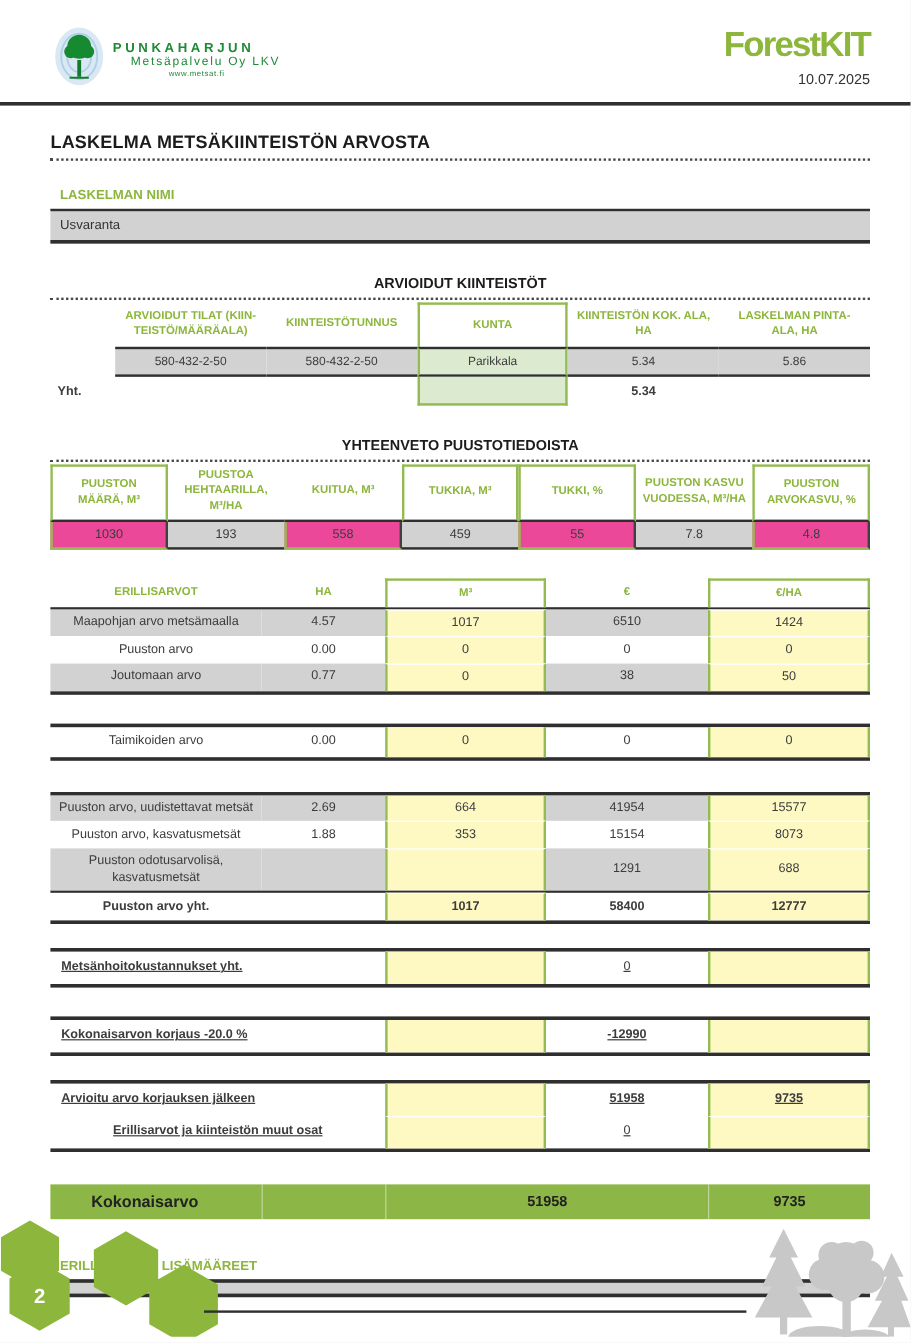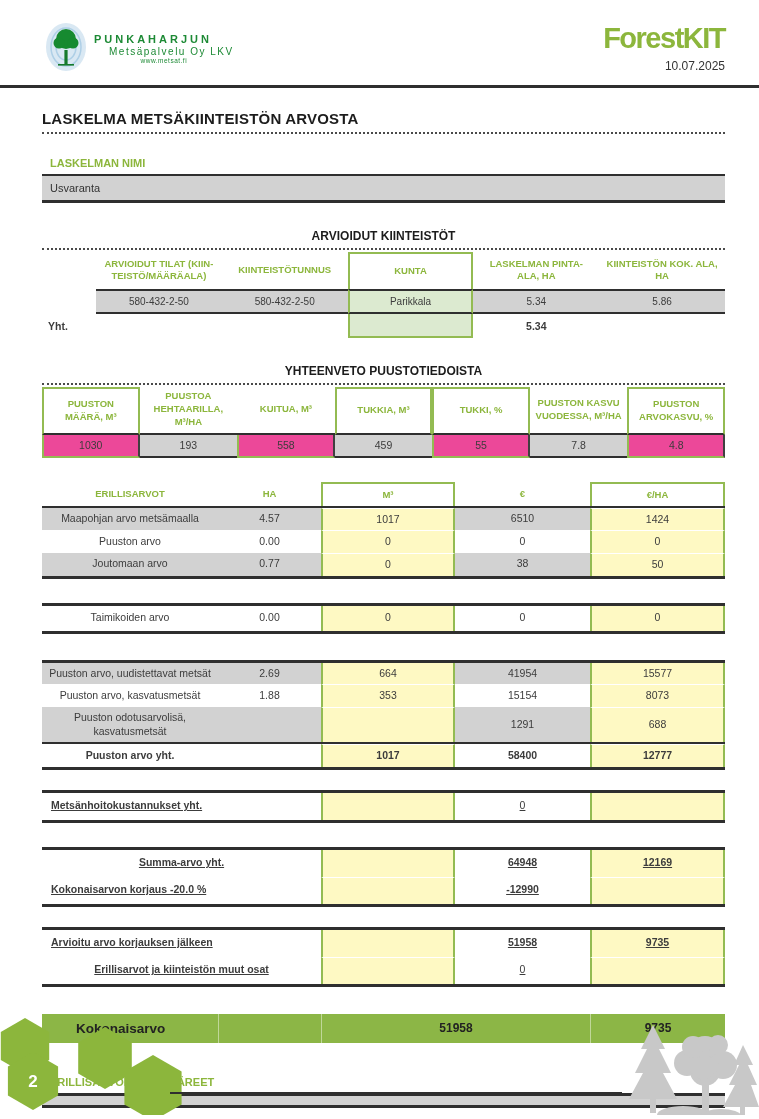--- a/index.html
+++ b/index.html
@@ -147,22 +147,22 @@
       <div class="name-value">Usvaranta</div>
     </div>
 
     <div class="props">
       <div class="sec-title">ARVIOIDUT KIINTEISTÖT</div>
       <div class="prop-grid">
         <div class="gutter"></div>
         <div class="ph">ARVIOIDUT TILAT (KIIN­TEISTÖ/MÄÄRÄALA)</div>
         <div class="ph">KIINTEISTÖTUNNUS</div>
         <div class="ph kunta">KUNTA</div>
+        <div class="ph">KIINTEISTÖN KOK. ALA, HA</div>
         <div class="ph">LASKELMAN PINTA-ALA, HA</div>
-        <div class="ph">KIINTEISTÖN KOK. ALA, HA</div>
 
         <div class="gutter"></div>
         <div class="pd">580-432-2-50</div>
         <div class="pd">580-432-2-50</div>
         <div class="pd kunta">Parikkala</div>
         <div class="pd">5.34</div>
         <div class="pd">5.86</div>
 
         <div class="yht">Yht.</div>
         <div class="pt"></div>
@@ -269,26 +269,20 @@
     <div class="vblock topline mt20">
       <div class="vrow r27">
         <div class="vc lab span2 left bold">Metsänhoitokustannukset yht.</div>
         <div class="vc gc"></div>
         <div class="vc">0</div>
         <div class="vc gc"></div>
       </div>
     </div>
 
     <div class="vblock topline mt24">
-      <div class="vrow r27">
-        <div class="vc lab span2 bold">Summa-arvo yht.</div>
-        <div class="vc gc"></div>
-        <div class="vc bold">64948</div>
-        <div class="vc gc bold">12169</div>
-      </div>
       <div class="vrow r27">
         <div class="vc lab span2 left bold">Kokonaisarvon korjaus -20.0 %</div>
         <div class="vc gc"></div>
         <div class="vc bold">-12990</div>
         <div class="vc gc"></div>
       </div>
     </div>
 
     <div class="vblock topline mt20">
       <div class="vrow r27">

